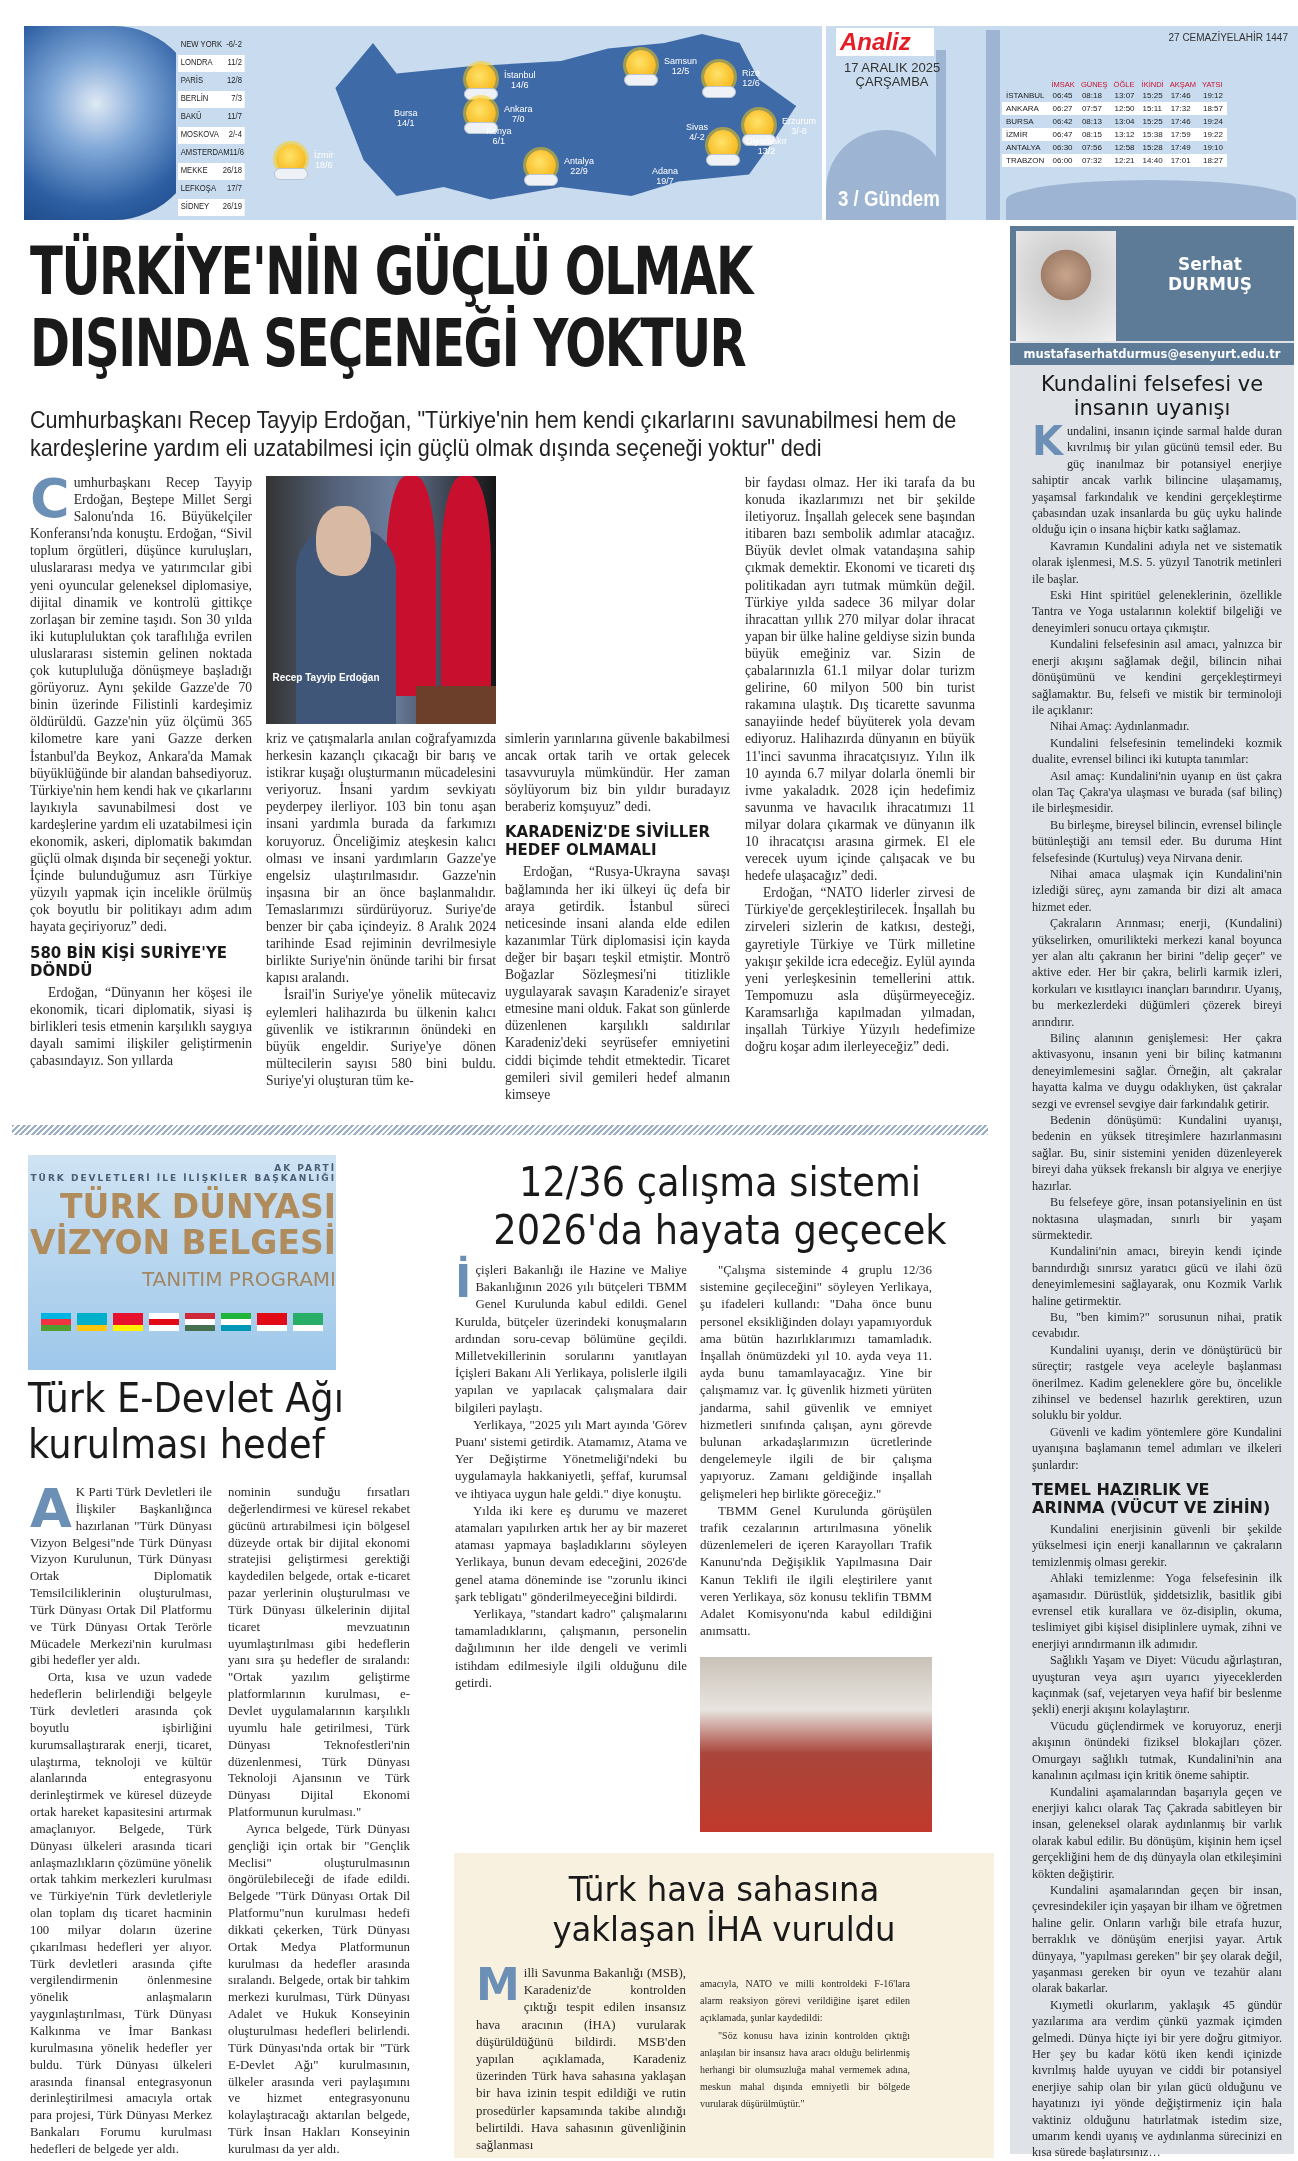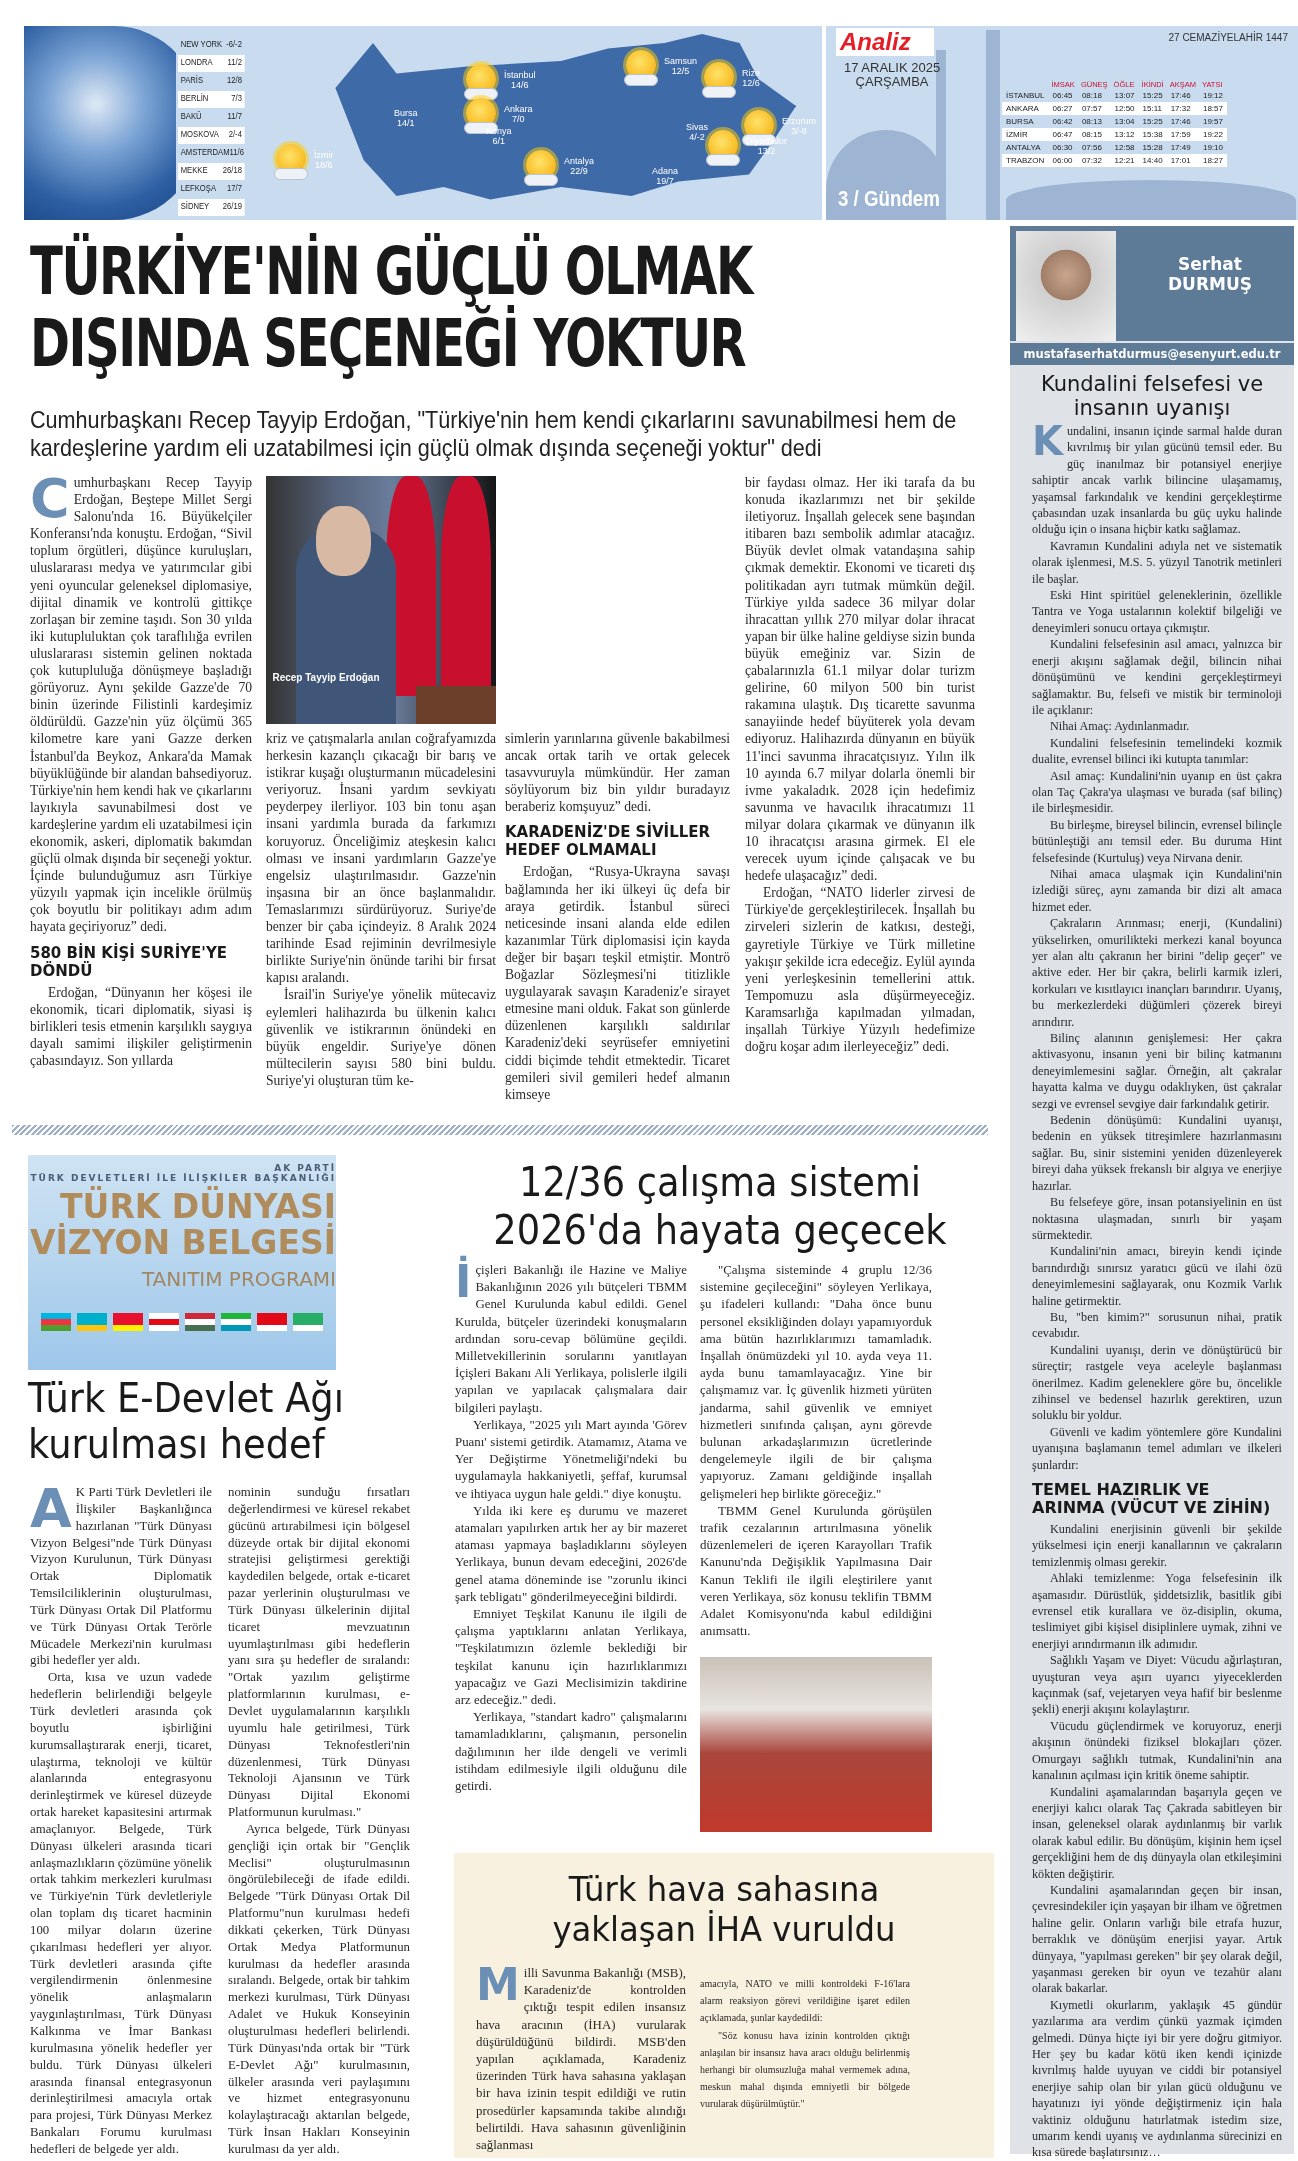--- a/index.html
+++ b/index.html
@@ -223,21 +223,21 @@
           <td>17:32</td>
           <td>18:57</td>
         </tr>
         <tr>
           <td>BURSA</td>
           <td>06:42</td>
           <td>08:13</td>
           <td>13:04</td>
           <td>15:25</td>
           <td>17:46</td>
-          <td>19:57</td>
+          <td>19:24</td>
         </tr>
         <tr class="alt">
           <td>İZMİR</td>
           <td>06:47</td>
           <td>08:15</td>
           <td>13:12</td>
           <td>15:38</td>
           <td>17:59</td>
           <td>19:22</td>
         </tr>
@@ -378,21 +378,20 @@
 </div>
 
 <div id="mid-title" class="abs">
   <div>12/36 çalışma sistemi</div>
   <div>2026'da hayata geçecek</div>
 </div>
 <div class="col" style="left:455px;top:1262px;width:232px;font-size:12.9px;line-height:17.2px">
   <p class="noind"><span class="drop" style="font-size:44px;line-height:36px">İ</span><span>çişleri Bakanlığı ile Hazine ve Maliye Bakanlığının 2026 yılı bütçeleri TBMM Genel Kurulunda kabul edildi. Genel Kurulda, bütçeler üzerindeki konuşmaların ardından soru-cevap bölümüne geçildi. Milletvekillerinin sorularını yanıtlayan İçişleri Bakanı Ali Yerlikaya, polislerle ilgili yapılan ve yapılacak çalışmalara dair bilgileri paylaştı.</span></p>
   <p>Yerlikaya, "2025 yılı Mart ayında 'Görev Puanı' sistemi getirdik. Atamamız, Atama ve Yer Değiştirme Yönetmeliği'ndeki bu uygulamayla hakkaniyetli, şeffaf, kurumsal ve ihtiyaca uygun hale geldi." diye konuştu.</p>
   <p>Yılda iki kere eş durumu ve mazeret atamaları yapılırken artık her ay bir mazeret ataması yapmaya başladıklarını söyleyen Yerlikaya, bunun devam edeceğini, 2026'de genel atama döneminde ise "zorunlu ikinci şark tebligatı" gönderilmeyeceğini bildirdi.</p>
-  <p>Emniyet Teşkilat Kanunu ile ilgili de çalışma yaptıklarını anlatan Yerlikaya, "Teşkilatımızın özlemle beklediği bir teşkilat kanunu için hazırlıklarımızı yapacağız ve Gazi Meclisimizin takdirine arz edeceğiz." dedi.</p>
   <p>Yerlikaya, "standart kadro" çalışmalarını tamamladıklarını, çalışmanın, personelin dağılımının her ilde dengeli ve verimli istihdam edilmesiyle ilgili olduğunu dile getirdi.</p>
 </div>
 <div class="col" style="left:700px;top:1262px;width:232px;font-size:12.9px;line-height:17.2px">
   <p>"Çalışma sisteminde 4 gruplu 12/36 sistemine geçileceğini" söyleyen Yerlikaya, şu ifadeleri kullandı: "Daha önce bunu personel eksikliğinden dolayı yapamıyorduk ama bütün hazırlıklarımızı tamamladık. İnşallah önümüzdeki yıl 10. ayda veya 11. ayda bunu tamamlayacağız. Yine bir çalışmamız var. İç güvenlik hizmeti yürüten jandarma, sahil güvenlik ve emniyet hizmetleri sınıfında çalışan, aynı görevde bulunan arkadaşlarımızın ücretlerinde dengelemeyle ilgili de bir çalışma yapıyoruz. Zamanı geldiğinde inşallah gelişmeleri hep birlikte göreceğiz."</p>
   <p>TBMM Genel Kurulunda görüşülen trafik cezalarının artırılmasına yönelik düzenlemeleri de içeren Karayolları Trafik Kanunu'nda Değişiklik Yapılmasına Dair Kanun Teklifi ile ilgili eleştirilere yanıt veren Yerlikaya, söz konusu teklifin TBMM Adalet Komisyonu'nda kabul edildiğini anımsattı.</p>
 </div>
 <div id="tbmm-photo" class="abs"></div>
 
 <div id="iha-box" class="abs">
   <div id="iha-title" class="abs">

